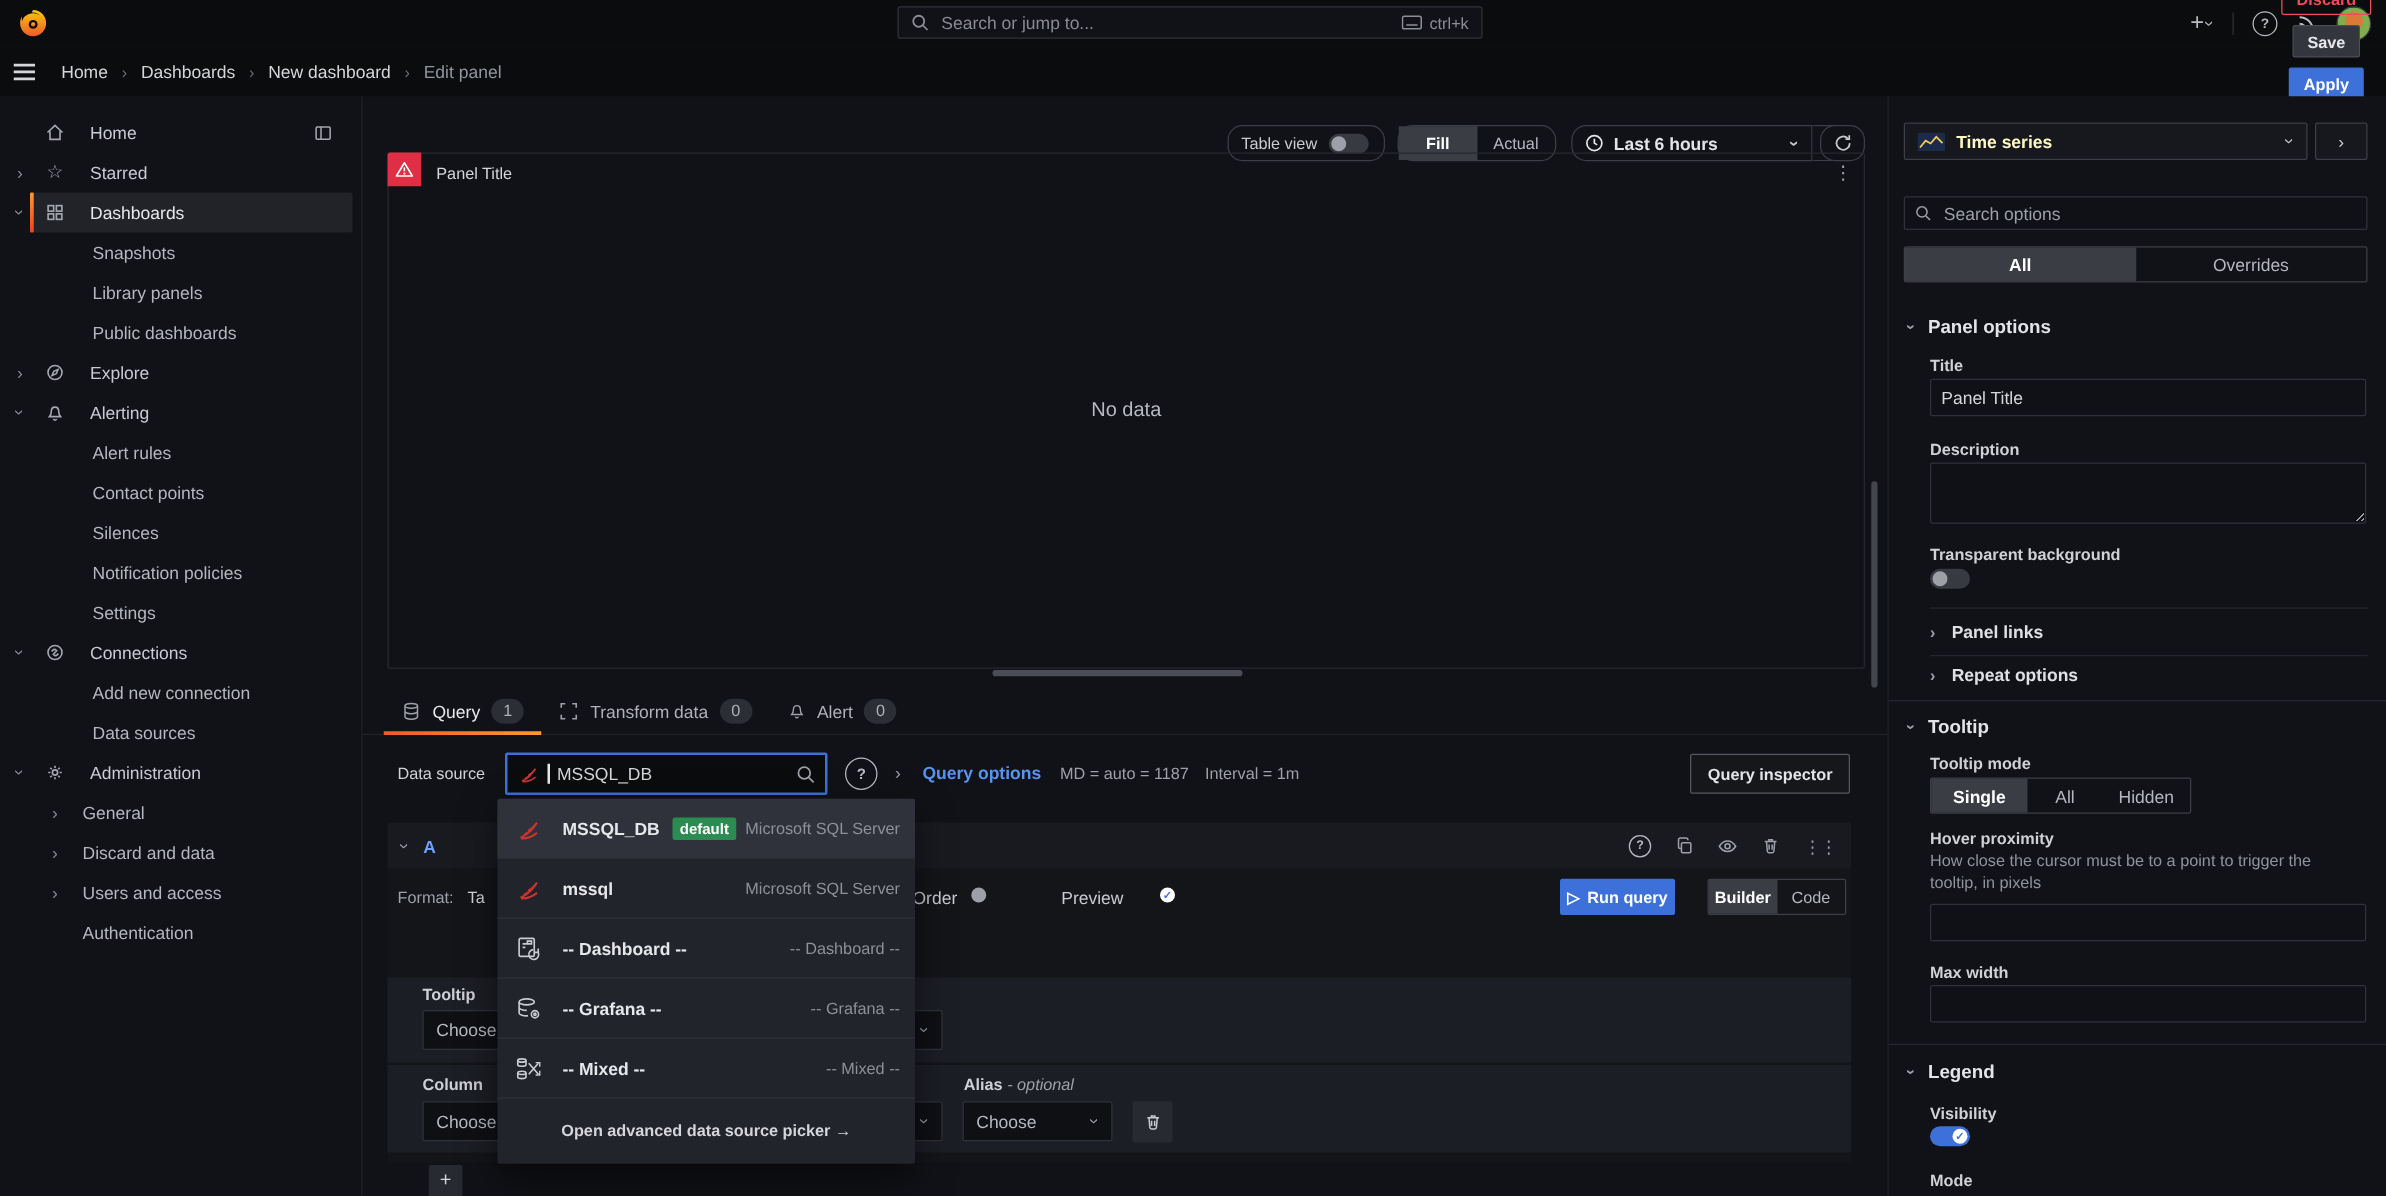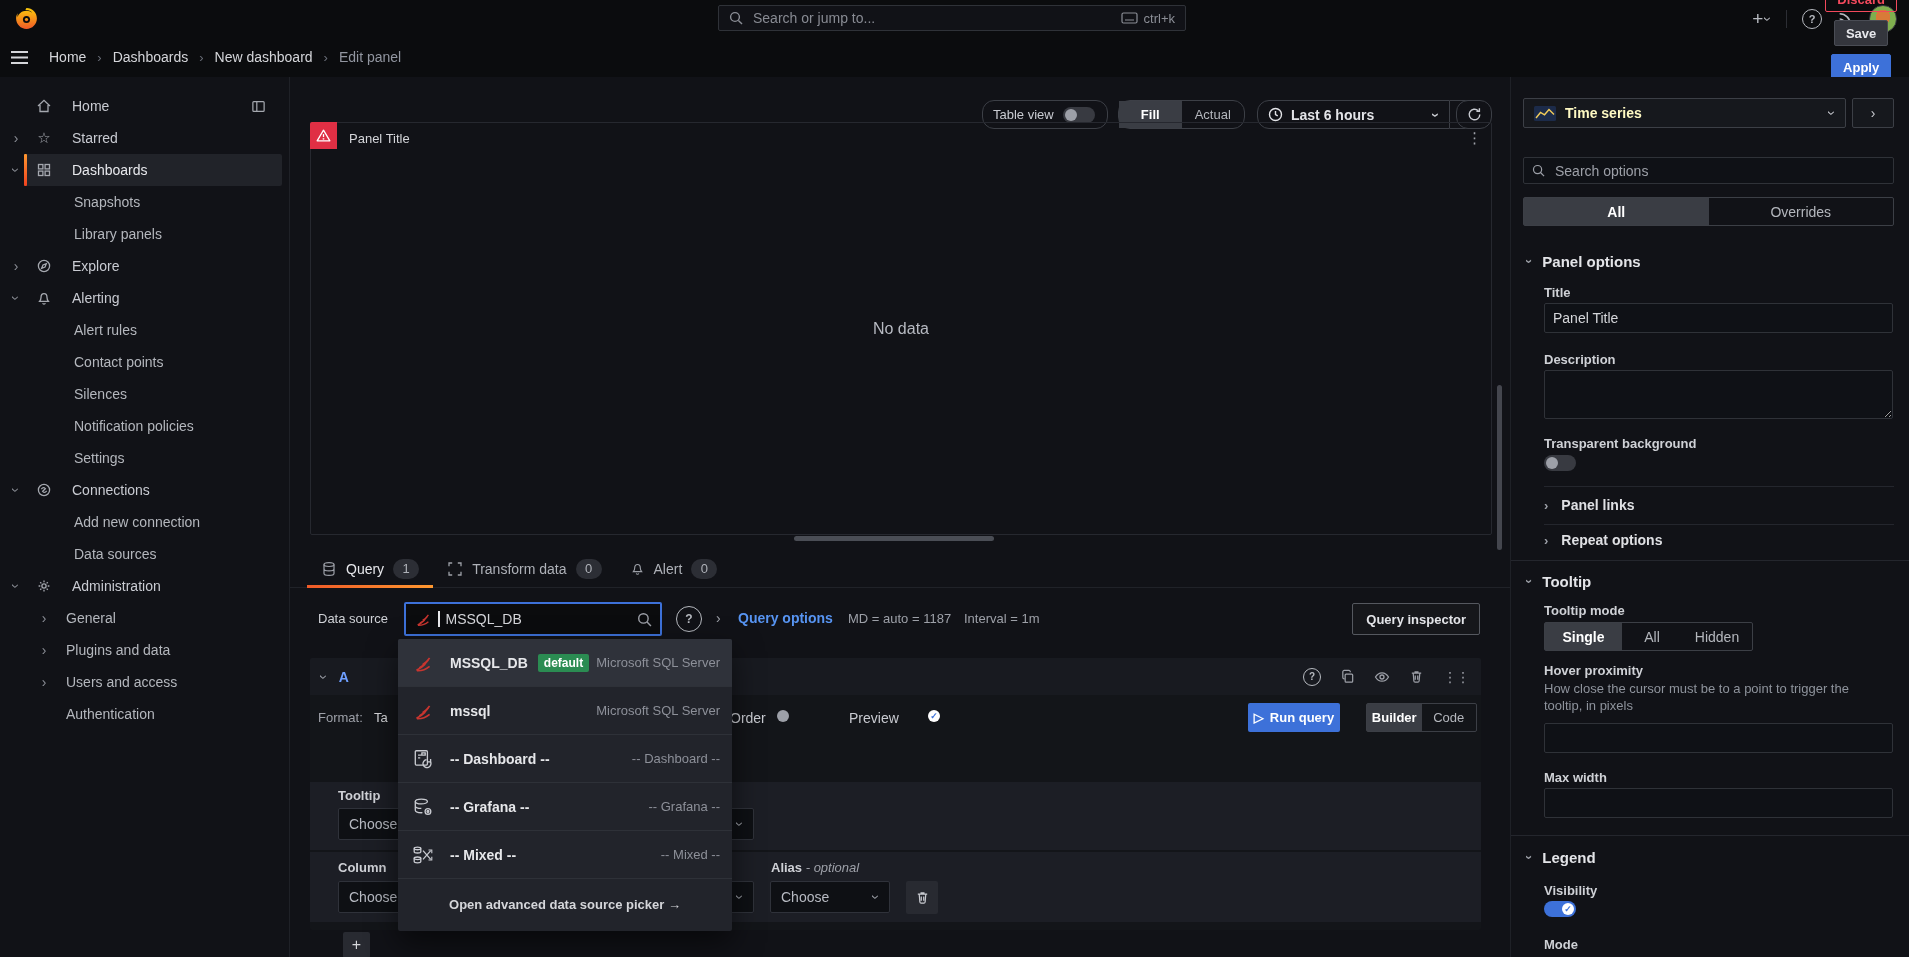--- a/index.html
+++ b/index.html
@@ -278,20 +278,26 @@
           <span class="slbl">Snapshots</span>
         </div>
       </div>
     <div class="srow">
         <span class="scol"></span>
         <div class="inner sub">
           <span class="slbl">Library panels</span>
         </div>
       </div>
     <div class="srow">
+        <span class="scol"></span>
+        <div class="inner sub">
+          <span class="slbl">Public dashboards</span>
+        </div>
+      </div>
+    <div class="srow">
       <span class="scol chev">›</span>
       <div class="inner">
           <span class="sicon">
             <svg viewBox="0 0 16 16" width="16" height="16" fill="none" stroke="currentColor" stroke-width="1.3">
               <circle cx="8" cy="8" r="5.6"></circle>
               <path d="M10.4 5.6 9 9 5.6 10.4 7 7z"></path>
             </svg>
           </span>
           <span class="slbl">Explore</span>
         </div>
@@ -377,21 +383,21 @@
         <span class="scol"></span>
         <div class="inner sub2">
           <span class="c2 chev">›</span>
           <span class="slbl">General</span>
         </div>
       </div>
     <div class="srow">
         <span class="scol"></span>
         <div class="inner sub2">
           <span class="c2 chev">›</span>
-          <span class="slbl">Plugins and data</span>
+          <span class="slbl">Discard and data</span>
         </div>
       </div>
     <div class="srow">
         <span class="scol"></span>
         <div class="inner sub2">
           <span class="c2 chev">›</span>
           <span class="slbl">Users and access</span>
         </div>
       </div>
     <div class="srow">

